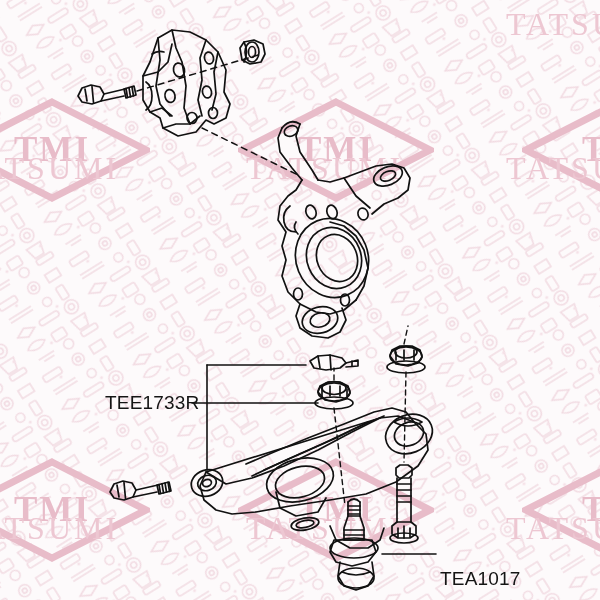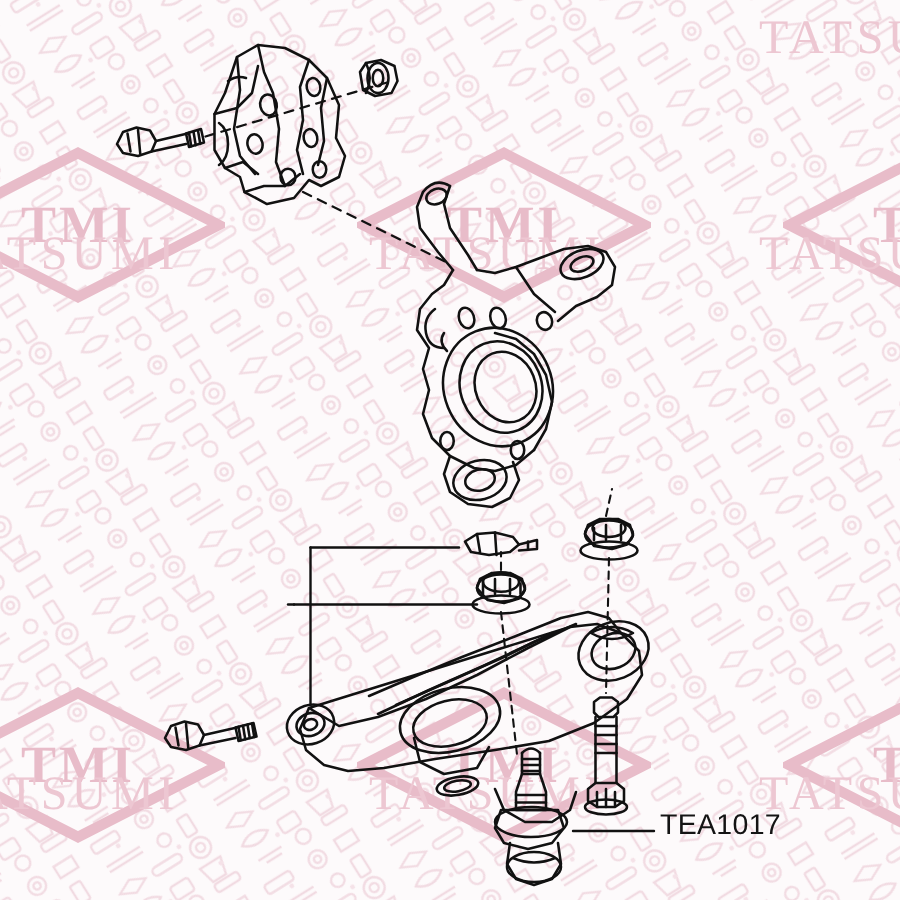--- a/index.html
+++ b/index.html
@@ -71,21 +71,21 @@
   .callout {
     position: absolute;
     z-index: 3;
     font-family: "Liberation Sans", sans-serif;
     font-size: 19px;
     letter-spacing: 0.2px;
     color: #141414;
     white-space: nowrap;
   }
   #callout-tee1733r { left: 105px; top: 392px; }
-  #callout-tea1017  { left: 440px; top: 540px; }
+  #callout-tea1017  { left: 440px; top: 568px; }
 </style>
 </head>
 <body>
 
 <div id="page">
 
   <svg id="bg-pattern" width="600" height="600" viewBox="0 0 600 600">
     <defs>
       <pattern id="partsTile" width="84" height="84" patternUnits="userSpaceOnUse" patternTransform="rotate(-32)">
         <g fill="none" stroke="#e9c3cf" stroke-width="1.6">
@@ -363,16 +363,17 @@
         <path d="M207 365 L207 470"></path>
         <path d="M207 365 L306 365"></path>
         <path d="M196 403 L318 403"></path>
       </g>
       <path d="M196 403 L192 403" stroke-width="1.6"></path>
 
       <path d="M382 554 L436 554" stroke-width="1.6"></path>
     </g>
   </svg>
 
+  <div class="callout" id="callout-tee1733r">TEE1733R</div>
 
   <div class="callout" id="callout-tea1017">TEA1017</div>
 
 </div>
 
 </body></html>

